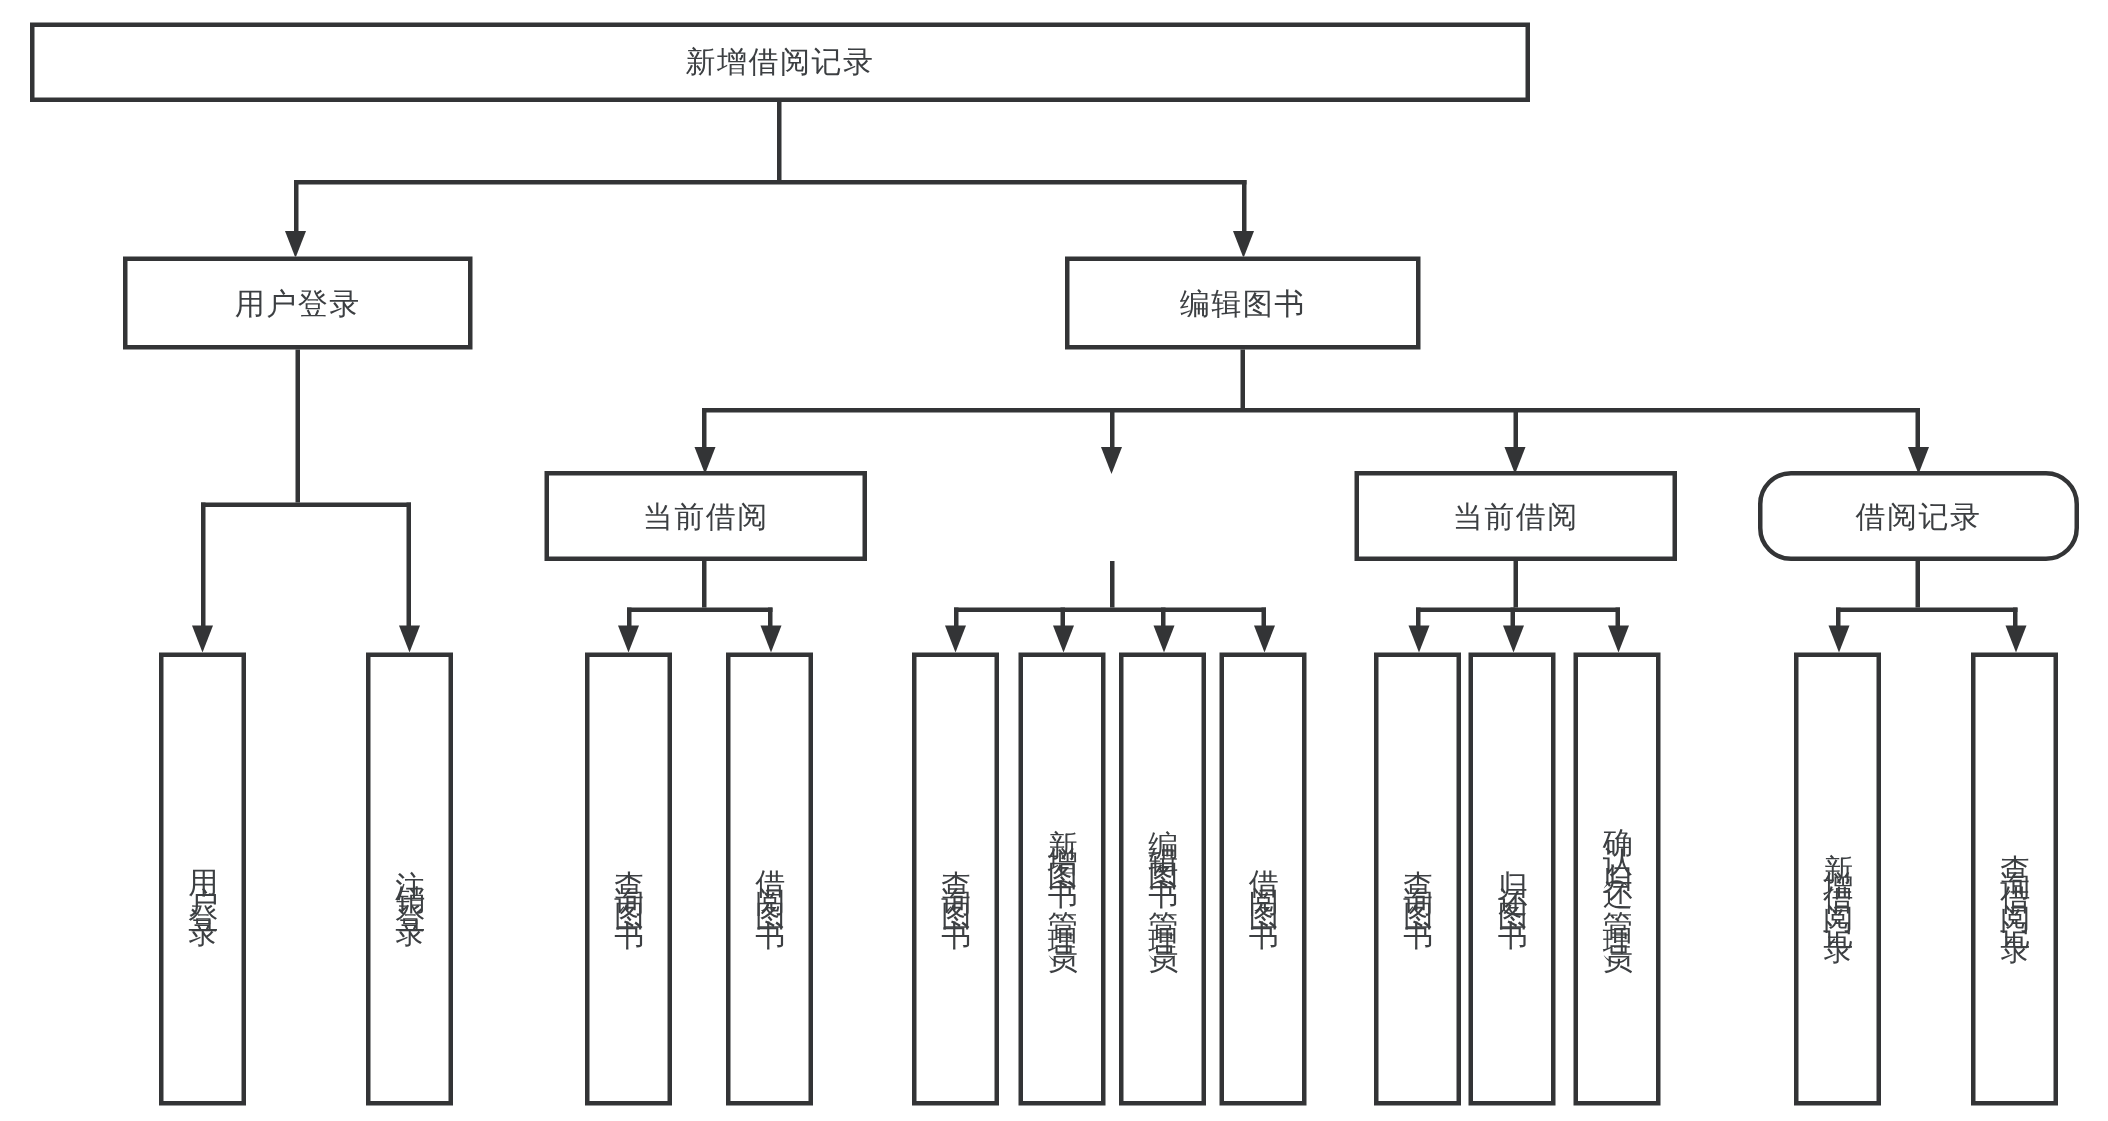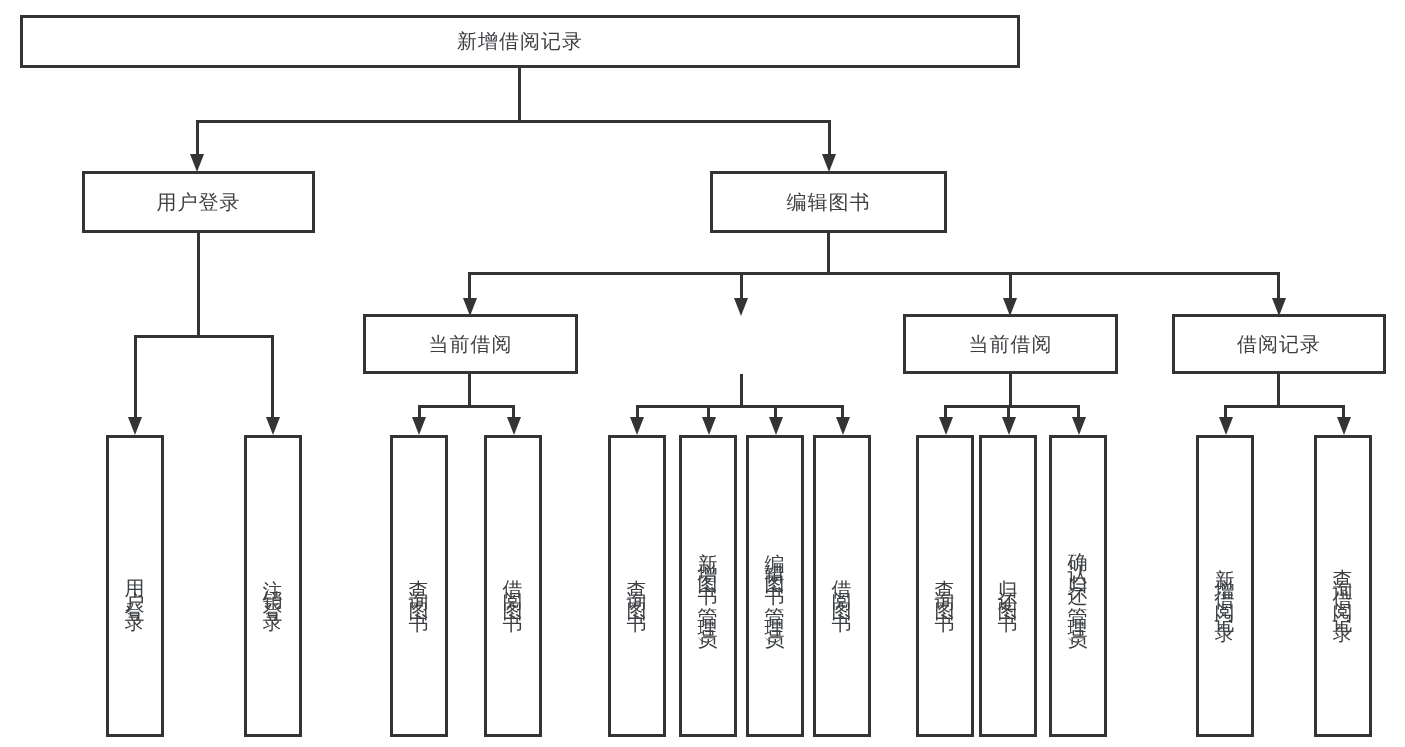--- a/index.html
+++ b/index.html
@@ -87,21 +87,21 @@
   <div class="arr" style="left:1003px;top:298px;"></div>
   <div class="l" style="left:1277px;top:272px;width:3px;height:28px;"></div>
   <div class="arr" style="left:1272px;top:298px;"></div>
 
   <div class="node" style="left:363px;top:314px;width:215px;height:60px;">
     <span>当前借阅</span>
   </div>
   <div class="node" style="left:903px;top:314px;width:215px;height:60px;">
     <span>当前借阅</span>
   </div>
-  <div class="node" style="left:1172px;top:314px;width:214px;height:60px;">
+  <div class="node" style="left:1172px;top:314px;width:214px;height:60px;border-radius:22px;">
     <span>借阅记录</span>
   </div>
 
   <div class="l" style="left:468px;top:374px;width:3px;height:31px;"></div>
   <div class="l" style="left:418px;top:405px;width:97px;height:3px;"></div>
   <div class="l" style="left:418px;top:405px;width:3px;height:14px;"></div>
   <div class="arr" style="left:412px;top:417px;"></div>
   <div class="l" style="left:512px;top:405px;width:3px;height:14px;"></div>
   <div class="arr" style="left:507px;top:417px;"></div>
 

